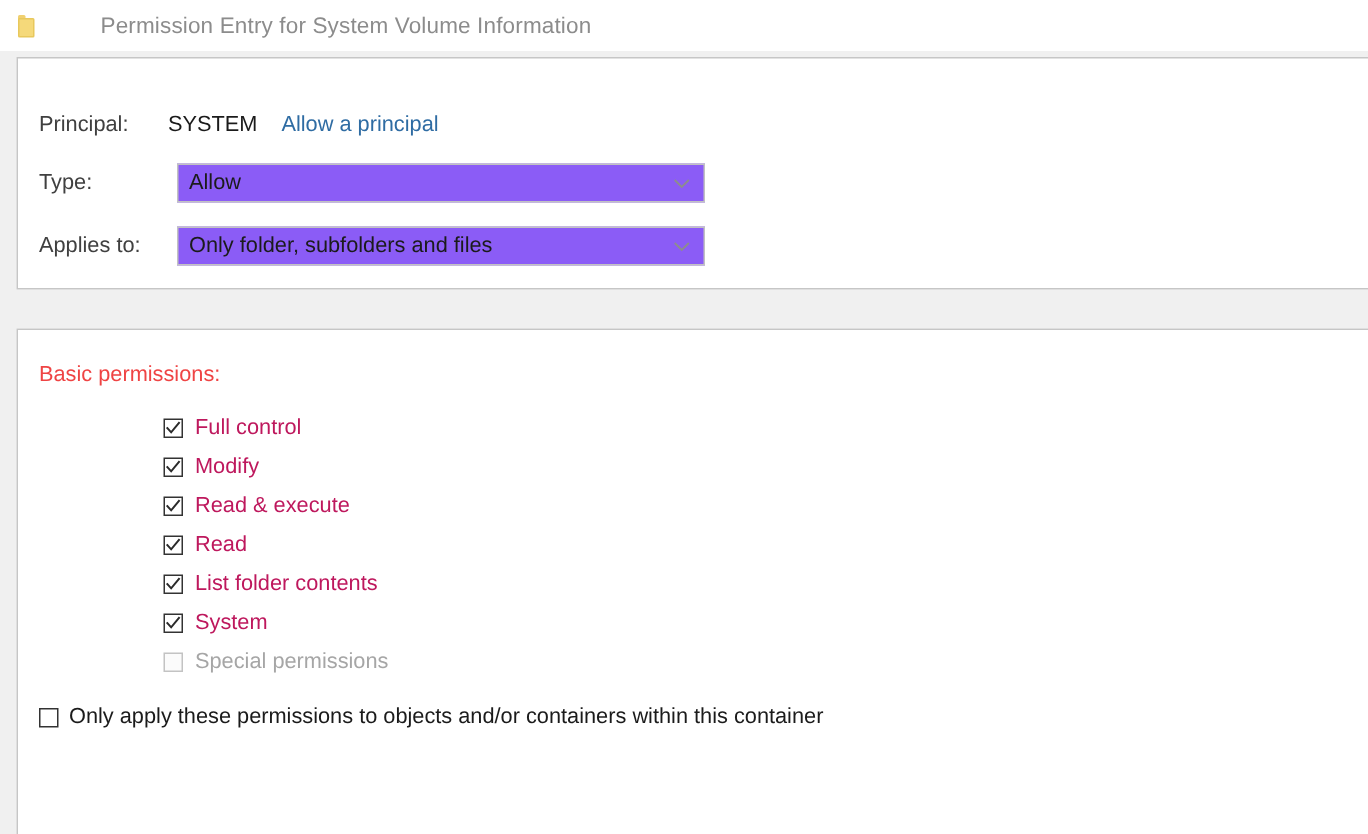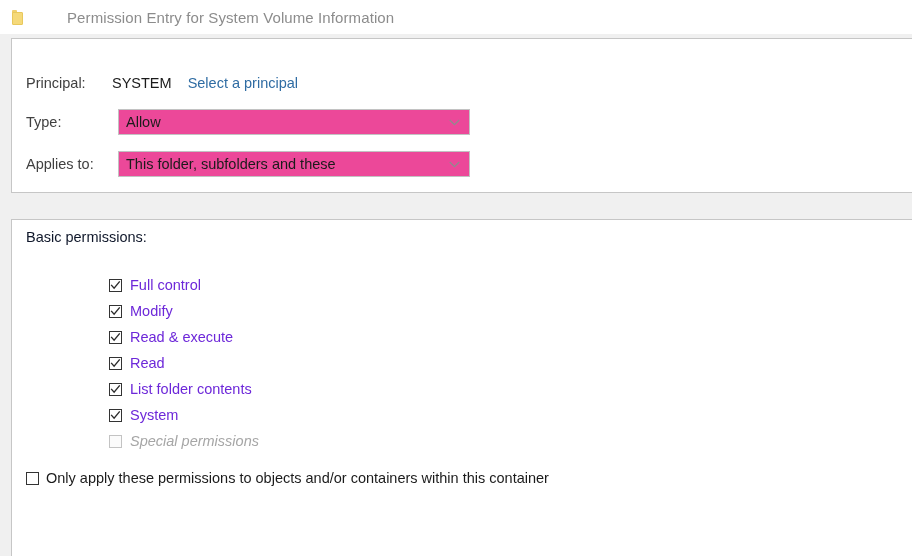--- a/index.html
+++ b/index.html
@@ -117,21 +117,21 @@
   .link {
     font-size: 14.5px;
     color: #2f6ca3;
     cursor: pointer;
     white-space: nowrap;
   }
 
   
   .combo {
     position: relative;
-    background: #ec4899;
+    background: #8b5cf6;
     border: 1px solid #c2c2c2;
     box-sizing: border-box;
     height: 26px;
     display: flex;
     align-items: center;
     cursor: default;
   }
   .combo-type    { width: 352px; }
   .combo-applies { width: 352px; }
   .combo-value {
@@ -150,37 +150,37 @@
     display: flex;
     align-items: center;
     justify-content: center;
   }
   .combo-arrow svg { display: block; }
 
   
   .section-label {
     position: absolute;
     left: 14px;
-    top: 9px;
-    font-size: 14.5px;
-    color: #0f172a;
+    top: 22px;
+    font-size: 14.5px;
+    color: #ef4444;
     white-space: nowrap;
   }
   .perm-list {
     position: absolute;
     left: 97px;
     top: 52px;
   }
   .perm-row {
     display: flex;
     align-items: center;
     height: 26px;
     cursor: default;
   }
-  .perm-row.disabled { cursor: default; font-style: italic; }
+  .perm-row.disabled { cursor: default; }
 
   .cb {
     width: 13px;
     height: 13px;
     box-sizing: border-box;
     border: 1px solid #333333;
     background: #ffffff;
     margin-right: 8px;
     position: relative;
     flex: none;
@@ -190,21 +190,21 @@
     background: #fbfbfb;
   }
   .cb .tick {
     position: absolute;
     left: 0; top: 0;
     width: 11px;
     height: 11px;
   }
   .perm-text {
     font-size: 14.5px;
-    color: #6d28d9;
+    color: #be185d;
     white-space: nowrap;
   }
   .perm-text.disabled { color: #a6a6a6; }
 
   
   .option-row {
     position: absolute;
     left: 14px;
     top: 250px;
     display: flex;
@@ -229,39 +229,39 @@
   <div class="title-text">Permission Entry for System Volume Information</div>
 </div>
 
 <div class="page-bg"></div>
 
 <div class="panel panel-principal">
 
   <div class="form-row row-principal">
     <span class="field-label label-principal">Principal:</span>
     <span class="principal-value">SYSTEM</span>
-    <span class="link">Select a principal</span>
+    <span class="link">Allow a principal</span>
   </div>
 
   <div class="form-row row-type">
     <span class="field-label label-type">Type:</span>
     <div class="combo combo-type">
       <span class="combo-value">Allow</span>
       <span class="combo-arrow">
         <svg width="11" height="7" viewBox="0 0 11 7">
           <path d="M0.8 1 L5.5 5.6 L10.2 1" fill="none" stroke="#8d8d8d" stroke-width="1.2"></path>
         </svg>
       </span>
     </div>
   </div>
 
   <div class="form-row row-applies">
     <span class="field-label label-applies">Applies to:</span>
     <div class="combo combo-applies">
-      <span class="combo-value">This folder, subfolders and these</span>
+      <span class="combo-value">Only folder, subfolders and files</span>
       <span class="combo-arrow">
         <svg width="11" height="7" viewBox="0 0 11 7">
           <path d="M0.8 1 L5.5 5.6 L10.2 1" fill="none" stroke="#8d8d8d" stroke-width="1.2"></path>
         </svg>
       </span>
     </div>
   </div>
 
 </div>
 

